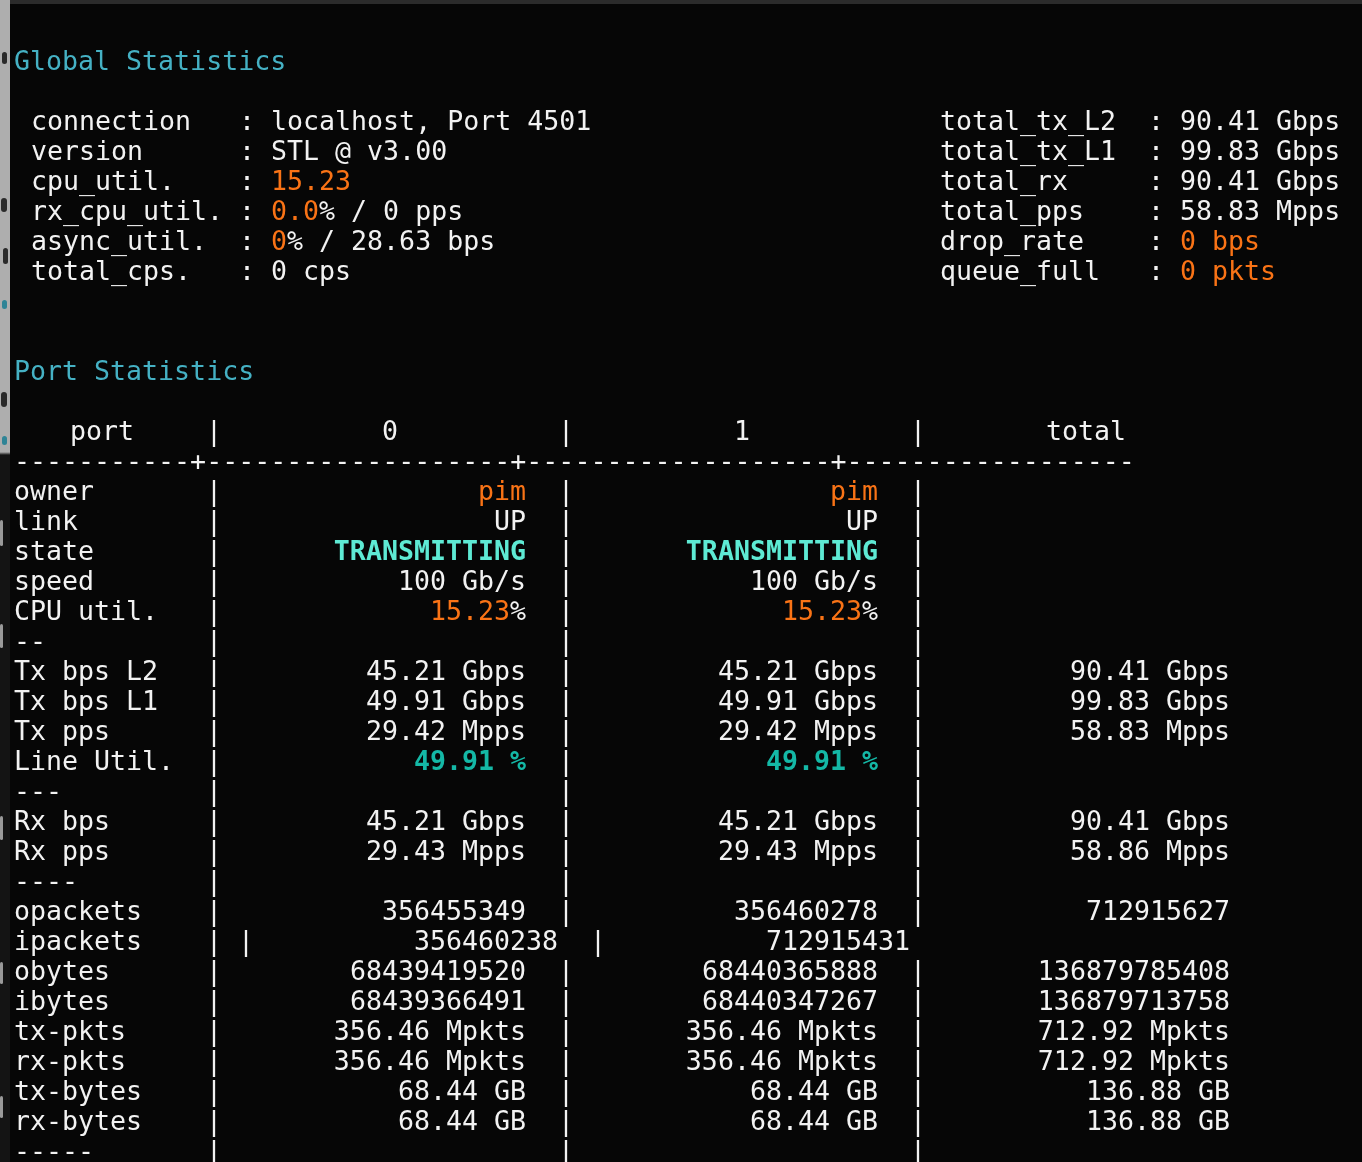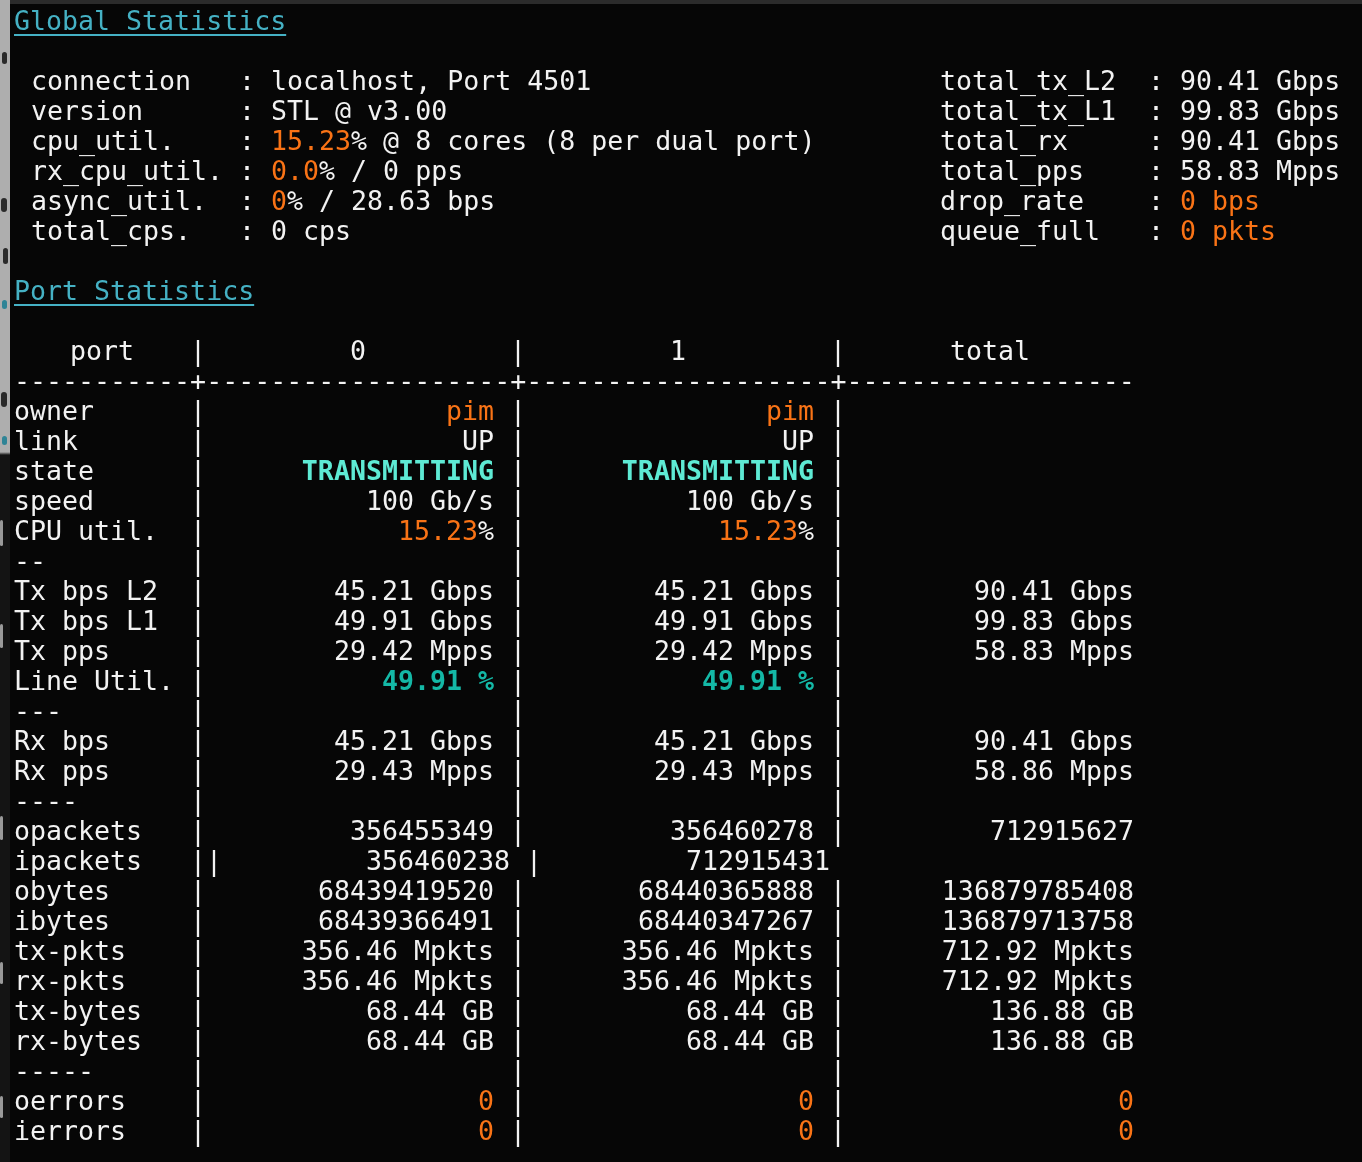--- a/index.html
+++ b/index.html
@@ -17,30 +17,30 @@
   .top-strip{position:absolute;top:0;left:10px;right:0;height:4px;background:#2b2b2b;}
   .left-sliver{position:absolute;top:0;left:0;width:10px;height:100%;
     background:linear-gradient(180deg,#aeaeae 0px,#aeaeae 452px,#141414 455px,#141414 100%);}
   .sliver-mark{position:absolute;border-radius:3px;}
   .m-dark{background:#2a2a2a;}
   .m-teal{background:#2f8496;}
   .m-light{background:#9a9a9a;}
   .content{position:absolute;left:10px;top:0;right:0;bottom:0;padding:6px 0 0 4px;box-sizing:border-box;}
   .line{height:30px;white-space:pre;}
   .blank{height:30px;}
-  .title{color:#45b1c4;text-decoration:underline;text-underline-offset:4px;text-decoration-thickness:2px;}
+  .title{color:#45b1c4;text-underline-offset:4px;text-decoration-thickness:2px;margin-top:40px;}
   
   .global-wrap{position:relative;height:180px;}
   .gcol{position:absolute;top:0;}
   .gcol.gleft{left:17px;}
   .gcol.gright{left:926px;}
   .g-row{height:30px;white-space:pre;display:flex;}
   .g-label{display:inline-block;width:208px;flex:0 0 208px;}
   
-  .p-row{height:30px;display:flex;white-space:pre;}
+  .p-row{height:30px;display:flex;white-space:pre;gap:16px;}
   .c-label{width:176px;flex:0 0 176px;}
   .c-bar{width:16px;flex:0 0 16px;text-align:center;color:#f2f2f2;}
   .c-port{width:304px;flex:0 0 304px;text-align:right;padding-right:16px;box-sizing:border-box;}
   .c-total{width:288px;flex:0 0 288px;text-align:right;}
   .center{text-align:center;padding-right:0;}
   .sep-line{height:30px;white-space:pre;}
   
   .cw{color:#f2f2f2;}
   .cg{color:#f97316;}
   .cgb{color:#5eead4;font-weight:bold;}
@@ -66,21 +66,21 @@
   </div>
 
   <div class="content">
     <div class="line title">Global Statistics</div>
     <div class="blank"></div>
 
     <div class="global-wrap">
       <div class="gcol gleft" id="global-left">
           <div class="g-row"><span class="g-label">connection</span><span class="cw">: </span><span class="cw">localhost, Port 4501</span></div>
           <div class="g-row"><span class="g-label">version</span><span class="cw">: </span><span class="cw">STL @ v3.00</span></div>
-          <div class="g-row"><span class="g-label">cpu_util.</span><span class="cw">: </span><span class="cg">15.23</span><span class="cw">% @ 8 cores (8 per dual port)</span></div>
+          <div class="g-row"><span class="g-label">cpu_util.</span><span class="cw">: </span><span class="cg">15.23</span></div>
           <div class="g-row"><span class="g-label">rx_cpu_util.</span><span class="cw">: </span><span class="cg">0.0</span><span class="cw">% / 0 pps</span></div>
           <div class="g-row"><span class="g-label">async_util.</span><span class="cw">: </span><span class="cg">0</span><span class="cw">% / 28.63 bps</span></div>
           <div class="g-row"><span class="g-label">total_cps.</span><span class="cw">: </span><span class="cw">0 cps</span></div>
         </div>
       <div class="gcol gright" id="global-right">
           <div class="g-row"><span class="g-label">total_tx_L2</span><span class="cw">: </span><span class="cw">90.41 Gbps</span></div>
           <div class="g-row"><span class="g-label">total_tx_L1</span><span class="cw">: </span><span class="cw">99.83 Gbps</span></div>
           <div class="g-row"><span class="g-label">total_rx</span><span class="cw">: </span><span class="cw">90.41 Gbps</span></div>
           <div class="g-row"><span class="g-label">total_pps</span><span class="cw">: </span><span class="cw">58.83 Mpps</span></div>
           <div class="g-row"><span class="g-label">drop_rate</span><span class="cw">: </span><span class="cg">0 bps</span></div>

